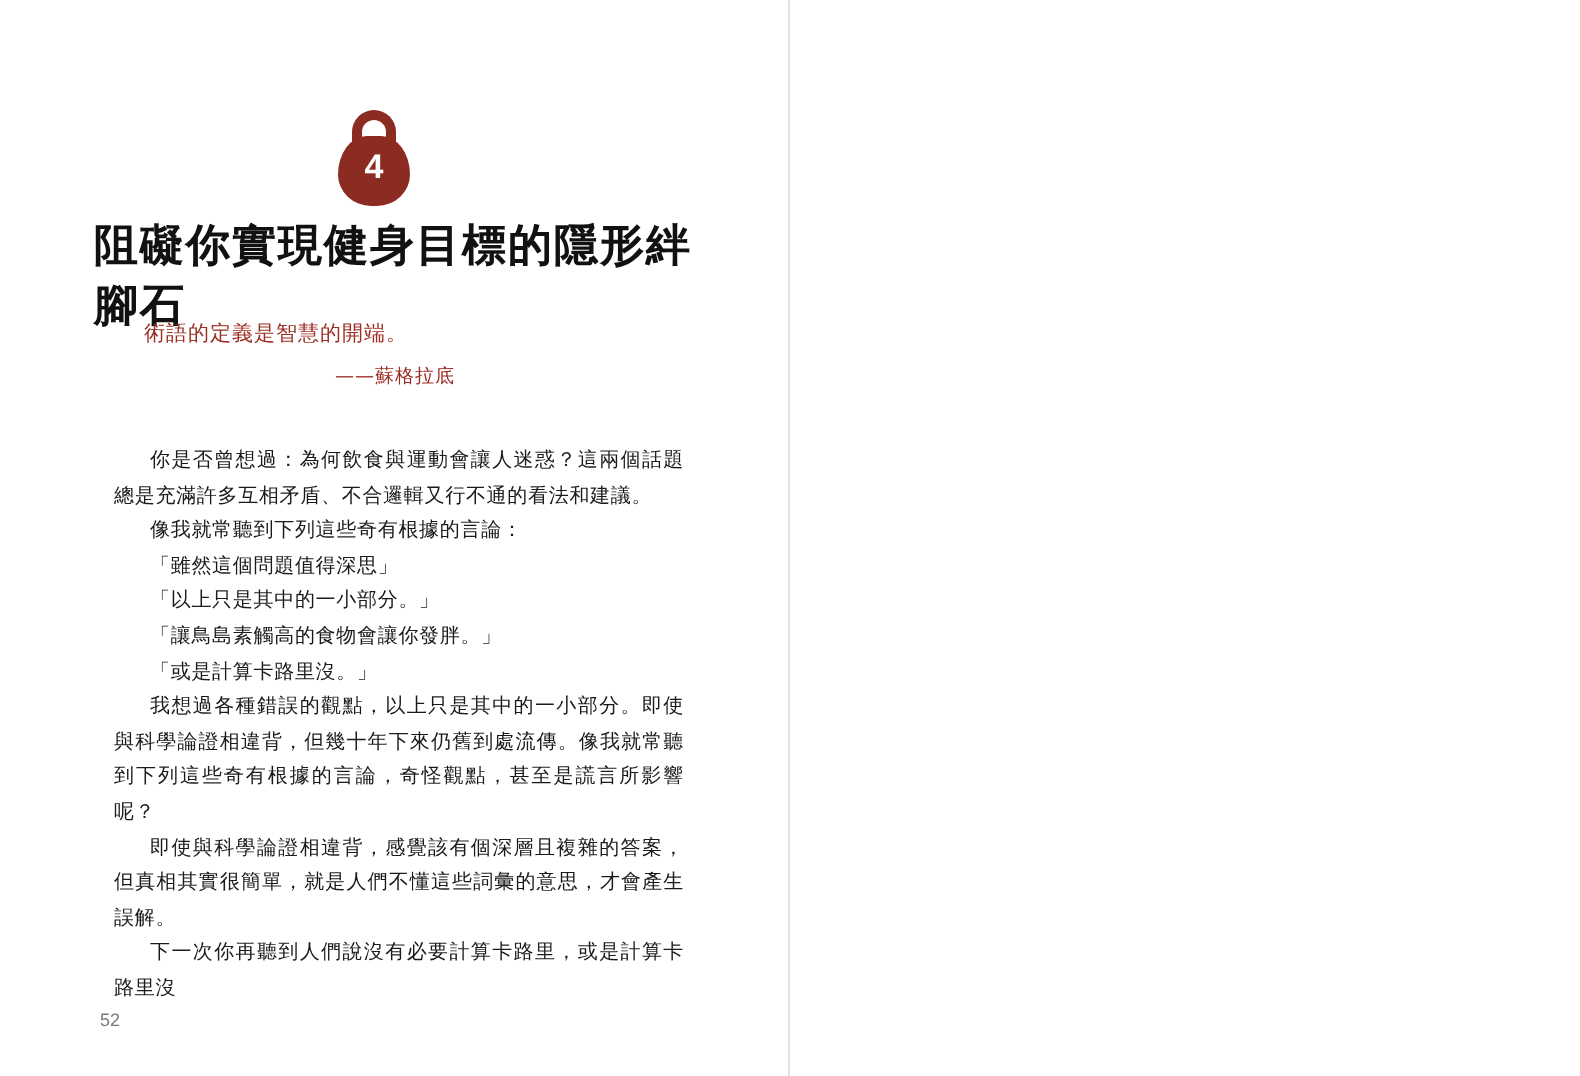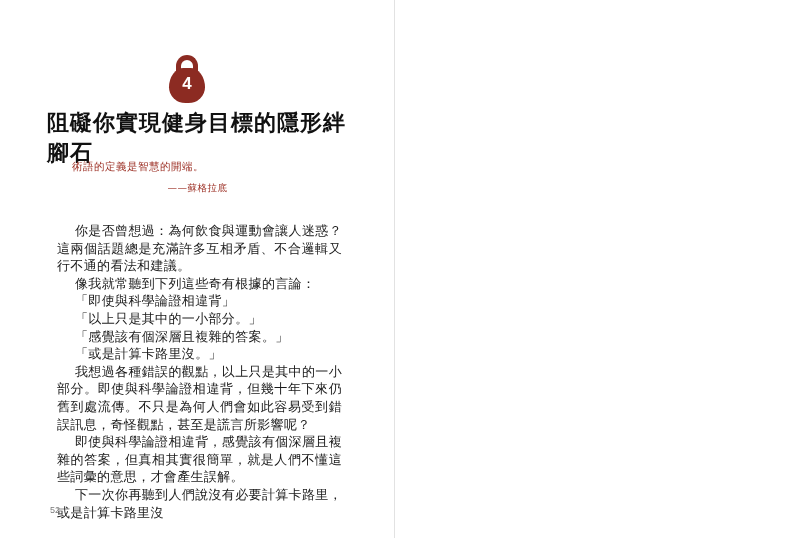--- a/index.html
+++ b/index.html
@@ -109,21 +109,21 @@
     top: 182px;
     width: 275px;
     text-align: center;
     color: #9b2d22;
     font-size: 9.5px;
     letter-spacing: 0.5px;
   }
 
   .body-col {
     position: absolute;
-    font-size: 13px;
+    font-size: 10px;
     line-height: 17.6px;
     color: #1a1a1a;
     letter-spacing: 0.35px;
     text-align: justify;
   }
   .body-left {
     left: 57px;
     top: 222px;
     width: 285px;
   }
@@ -162,25 +162,25 @@
     </div>
 
     <div class="chapter-title">阻礙你實現健身目標的隱形絆腳石</div>
 
     <div class="epigraph">術語的定義是智慧的開端。</div>
     <div class="epigraph-attrib">——蘇格拉底</div>
 
     <div class="body-col body-left">
       <p>你是否曾想過：為何飲食與運動會讓人迷惑？這兩個話題總是充滿許多互相矛盾、不合邏輯又行不通的看法和建議。</p>
       <p>像我就常聽到下列這些奇有根據的言論：</p>
-      <p class="quoted">「即使與科學論證相違背」</p>
+      <p class="quoted">「雖然這個問題值得深思」</p>
       <p class="quoted">「以上只是其中的一小部分。」</p>
-      <p class="quoted">「感覺該有個深層且複雜的答案。」</p>
+      <p class="quoted">「讓鳥島素觸高的食物會讓你發胖。」</p>
       <p class="quoted">「或是計算卡路里沒。」</p>
-      <p>我想過各種錯誤的觀點，以上只是其中的一小部分。即使與科學論證相違背，但幾十年下來仍舊到處流傳。不只是為何人們會如此容易受到錯誤訊息，奇怪觀點，甚至是謊言所影響呢？</p>
+      <p>我想過各種錯誤的觀點，以上只是其中的一小部分。即使與科學論證相違背，但幾十年下來仍舊到處流傳。像我就常聽到下列這些奇有根據的言論，奇怪觀點，甚至是謊言所影響呢？</p>
       <p>即使與科學論證相違背，感覺該有個深層且複雜的答案，但真相其實很簡單，就是人們不懂這些詞彙的意思，才會產生誤解。</p>
       <p>下一次你再聽到人們說沒有必要計算卡路里，或是計算卡路里沒</p>
     </div>
 
     <div class="folio folio-left">52</div>
   </div>
 
   <div class="page page-right">
     
     

